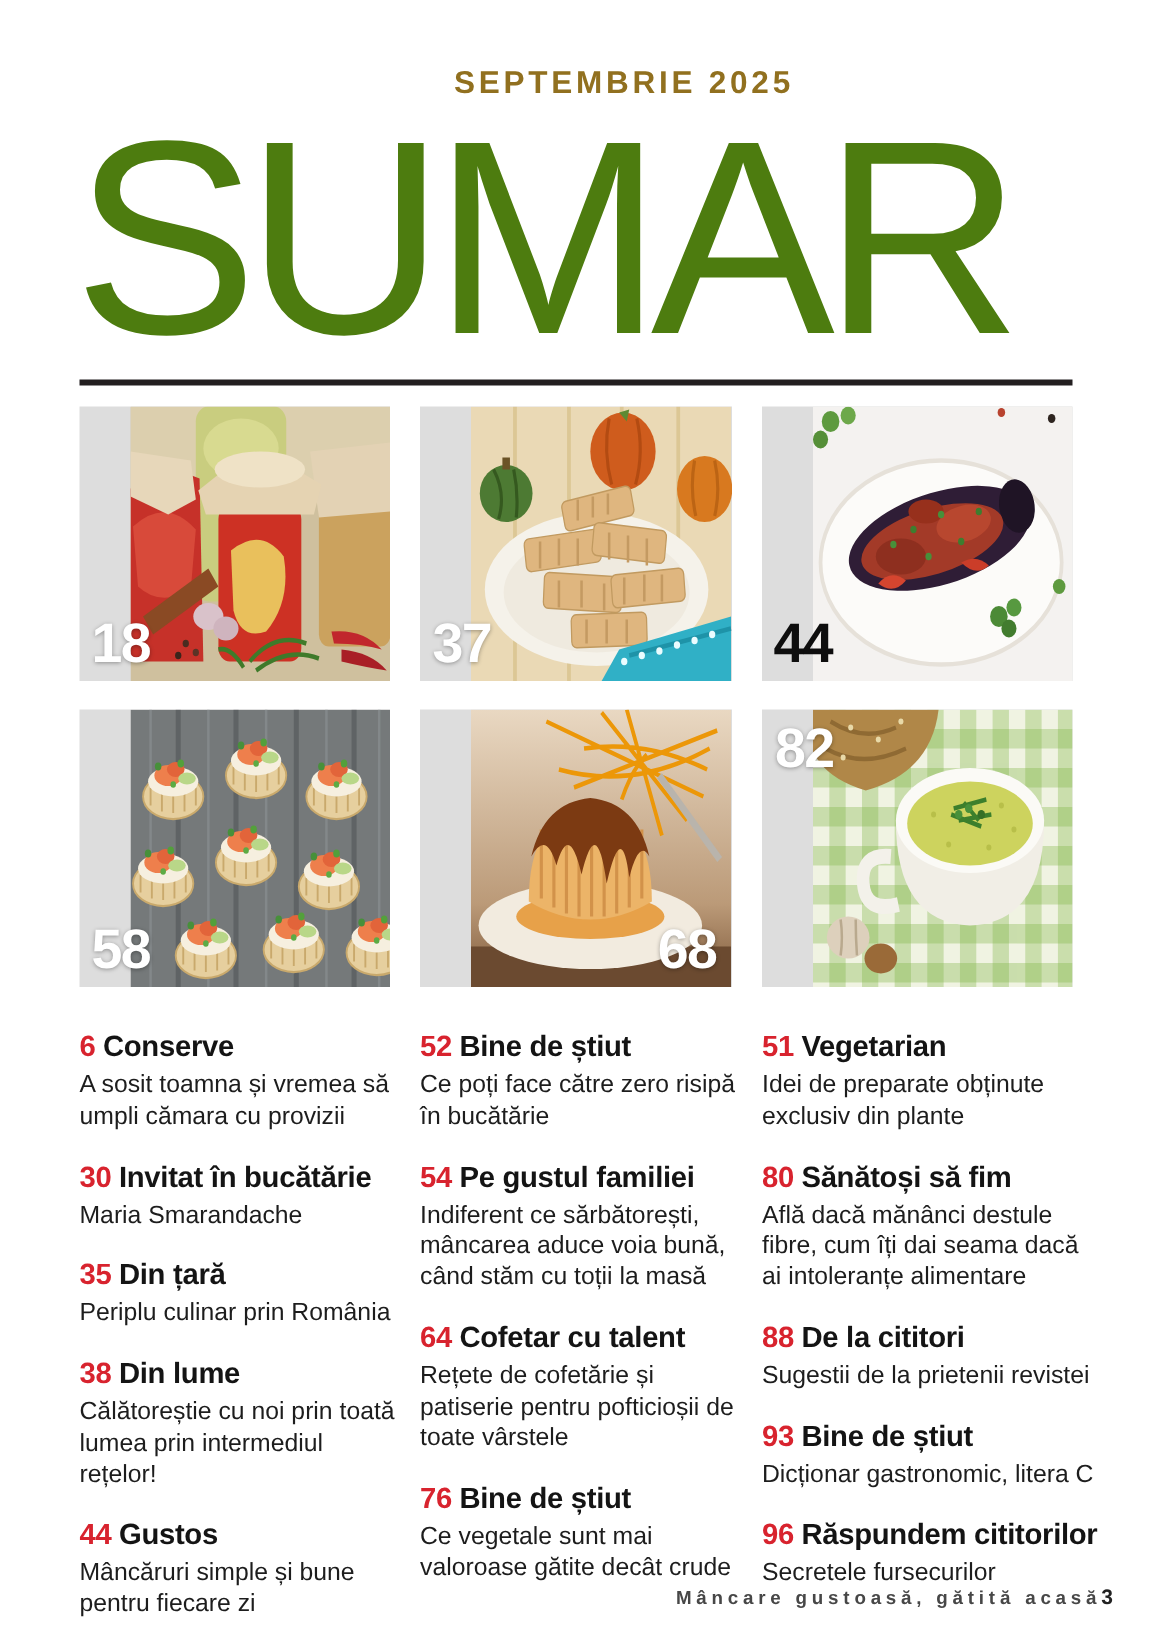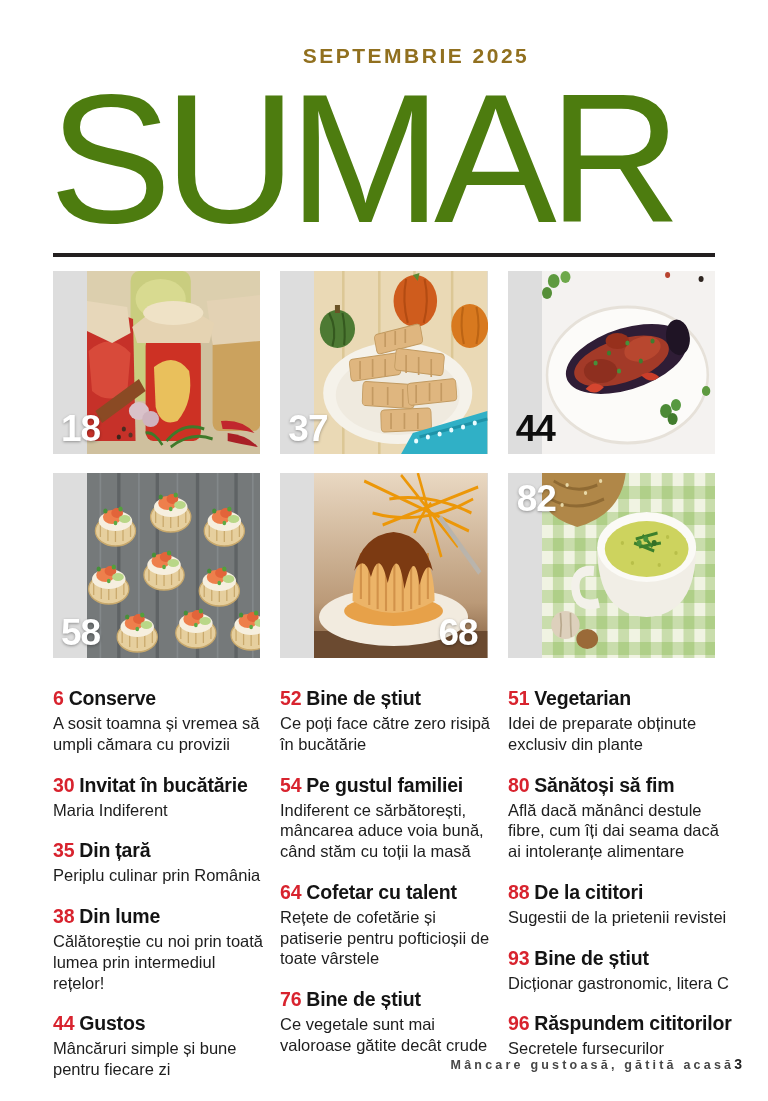--- a/index.html
+++ b/index.html
@@ -254,21 +254,21 @@
 
   <div class="toc">
 
     <div class="toc-col">
       <div class="toc-entry">
         <h3><span class="pg">6</span><span>Conserve</span></h3>
         <p>A sosit toamna și vremea să umpli cămara cu provizii</p>
       </div>
       <div class="toc-entry">
         <h3><span class="pg">30</span><span>Invitat în bucătărie</span></h3>
-        <p>Maria Indiferent</p>
+        <p>Maria Smarandache</p>
       </div>
       <div class="toc-entry">
         <h3><span class="pg">35</span><span>Din țară</span></h3>
         <p>Periplu culinar prin România</p>
       </div>
       <div class="toc-entry">
         <h3><span class="pg">38</span><span>Din lume</span></h3>
         <p>Călătoreștie cu noi prin toată lumea prin intermediul rețelor!</p>
       </div>
       <div class="toc-entry">

